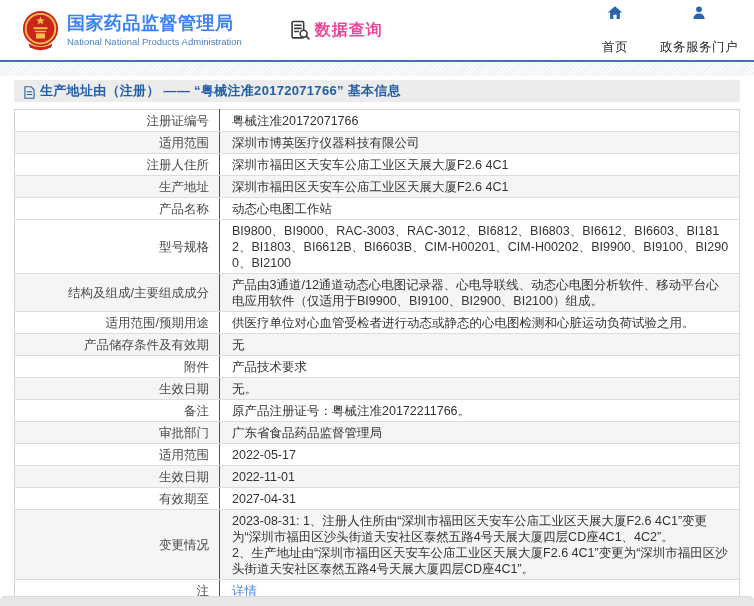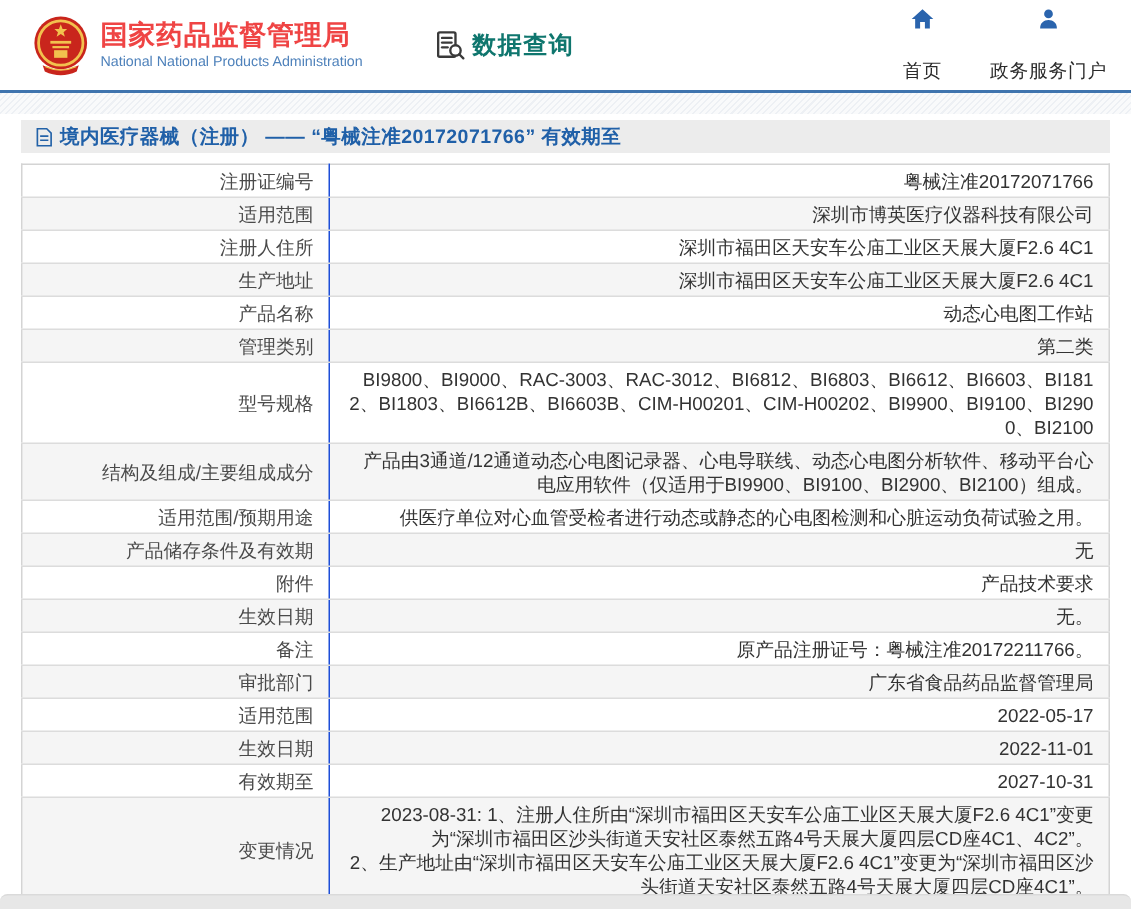--- a/index.html
+++ b/index.html
@@ -6,25 +6,25 @@
   body{width:754px;height:606px;overflow:hidden;
        font-family:"Liberation Sans","DejaVu Sans",sans-serif;
        -webkit-font-smoothing:antialiased;}
   .page{position:relative;width:754px;height:606px;background:#fff;}
 
   
   .header{height:60px;display:flex;align-items:center;background:#fff;}
   .brand{display:flex;align-items:center;margin-left:22px;cursor:pointer;}
   .emblem{width:37px;height:41px;display:block;flex:0 0 auto;}
   .brand-text{margin-left:8px;}
-  .brand-cn{font-size:18px;font-weight:bold;color:#ef4444;letter-spacing:0.5px;line-height:22px;}
+  .brand-cn{font-size:18px;font-weight:bold;color:#3b82f6;letter-spacing:0.5px;line-height:22px;}
   .brand-en{font-size:9.5px;color:#4f82bb;line-height:13px;margin-top:1px;}
   .data-query{display:flex;align-items:center;margin-left:48px;cursor:pointer;}
   .dq-icon{width:21px;height:21px;display:block;margin-right:4px;}
-  .dq-label{font-size:16px;font-weight:600;color:#0f766e;letter-spacing:1px;}
+  .dq-label{font-size:16px;font-weight:600;color:#ec4899;letter-spacing:1px;}
   .top-nav{margin-left:auto;display:flex;gap:32px;margin-right:16px;}
   .nav-item{display:flex;flex-direction:column;align-items:center;cursor:pointer;text-decoration:none;gap:16px;}
   .nav-icon{width:16px;height:16px;display:block;margin-bottom:2px;}
   .nav-label{font-size:12.5px;color:#2b2b2b;letter-spacing:0.5px;}
 
   
   .blue-line{height:2px;background:#3f74ae;}
   .hatch-strip{height:14px;
     background:repeating-linear-gradient(135deg,#edf0f4 0px,#edf0f4 1px,#f9fafb 1px,#f9fafb 3px);}
 
@@ -34,21 +34,21 @@
   .tb-icon{width:11px;height:13px;display:block;margin-right:5px;flex:0 0 auto;}
   .title-text{font-size:13px;font-weight:600;color:#2060a8;letter-spacing:0.3px;}
 
   .info-table{width:100%;border-collapse:collapse;margin-top:7px;table-layout:fixed;
               border:1px solid #d4d4d4;}
   .info-table td{border-bottom:1px solid #dcdcdc;font-size:12.5px;line-height:16px;
                  padding:2.5px 10px;vertical-align:middle;}
   .info-table tr:last-child td{border-bottom:none;}
   .info-table tr.alt{background:#f5f5f5;}
   td.label-cell{width:184px;text-align:right;color:#4a4a4a;border-right:1px solid #1d4ed8;}
-  td.value-cell{color:#333;text-align:right;padding-left:12px;white-space:pre-line;word-break:break-all;}
+  td.value-cell{color:#333;text-align:left;padding-left:12px;white-space:pre-line;word-break:break-all;}
   .detail-link{color:#4688d8;text-decoration:none;cursor:pointer;}
 
   
   .footer-bar{position:absolute;left:0;right:0;bottom:0;height:9px;background:#e7e7e7;
               border-top:1px solid #dadada;border-radius:5px 5px 0 0;}
 </style>
 </head>
 <body>
 
 <div class="page">
@@ -113,21 +113,21 @@
 
   <main class="content">
     <div class="title-bar">
       <span class="tb-icon">
         <svg viewBox="0 0 12 14" width="11" height="13" fill="none" stroke="#2362a8" stroke-width="1.2">
           <path d="M1 0.8 H7.8 L11 4 V13.2 H1 Z"></path>
           <line x1="3" y1="6.2" x2="9" y2="6.2"></line>
           <line x1="3" y1="9.2" x2="9" y2="9.2"></line>
         </svg>
       </span>
-      <span class="title-text">境内医疗器械（注册） —— “粤械注准20172071766” 有效期至</span>
+      <span class="title-text">生产地址由（注册） —— “粤械注准20172071766” 基本信息</span>
     </div>
 
     <table class="info-table">
       <tbody id="table-body">
           <tr>
             <td class="label-cell">注册证编号</td>
             <td class="value-cell">粤械注准20172071766</td>
           </tr>
           <tr class="alt">
             <td class="label-cell">适用范围</td>
@@ -138,24 +138,20 @@
             <td class="value-cell">深圳市福田区天安车公庙工业区天展大厦F2.6 4C1</td>
           </tr>
           <tr class="alt">
             <td class="label-cell">生产地址</td>
             <td class="value-cell">深圳市福田区天安车公庙工业区天展大厦F2.6 4C1</td>
           </tr>
           <tr>
             <td class="label-cell">产品名称</td>
             <td class="value-cell">动态心电图工作站</td>
           </tr>
-          <tr class="alt">
-            <td class="label-cell">管理类别</td>
-            <td class="value-cell">第二类</td>
-          </tr>
           <tr>
             <td class="label-cell">型号规格</td>
             <td class="value-cell">BI9800、BI9000、RAC-3003、RAC-3012、BI6812、BI6803、BI6612、BI6603、BI1812、BI1803、BI6612B、BI6603B、CIM-H00201、CIM-H00202、BI9900、BI9100、BI2900、BI2100</td>
           </tr>
           <tr class="alt">
             <td class="label-cell">结构及组成/主要组成成分</td>
             <td class="value-cell">产品由3通道/12通道动态心电图记录器、心电导联线、动态心电图分析软件、移动平台心电应用软件（仅适用于BI9900、BI9100、BI2900、BI2100）组成。</td>
           </tr>
           <tr>
             <td class="label-cell">适用范围/预期用途</td>
@@ -184,21 +180,21 @@
           <tr>
             <td class="label-cell">适用范围</td>
             <td class="value-cell">2022-05-17</td>
           </tr>
           <tr class="alt">
             <td class="label-cell">生效日期</td>
             <td class="value-cell">2022-11-01</td>
           </tr>
           <tr>
             <td class="label-cell">有效期至</td>
-            <td class="value-cell">2027-10-31</td>
+            <td class="value-cell">2027-04-31</td>
           </tr>
           <tr class="alt">
             <td class="label-cell">变更情况</td>
             <td class="value-cell">2023-08-31: 1、注册人住所由“深圳市福田区天安车公庙工业区天展大厦F2.6 4C1”变更为“深圳市福田区沙头街道天安社区泰然五路4号天展大厦四层CD座4C1、4C2”。
 2、生产地址由“深圳市福田区天安车公庙工业区天展大厦F2.6 4C1”变更为“深圳市福田区沙头街道天安社区泰然五路4号天展大厦四层CD座4C1”。</td>
           </tr>
           <tr>
             <td class="label-cell">注</td>
             <td class="value-cell"><a class="detail-link">详情</a></td>
           </tr>

